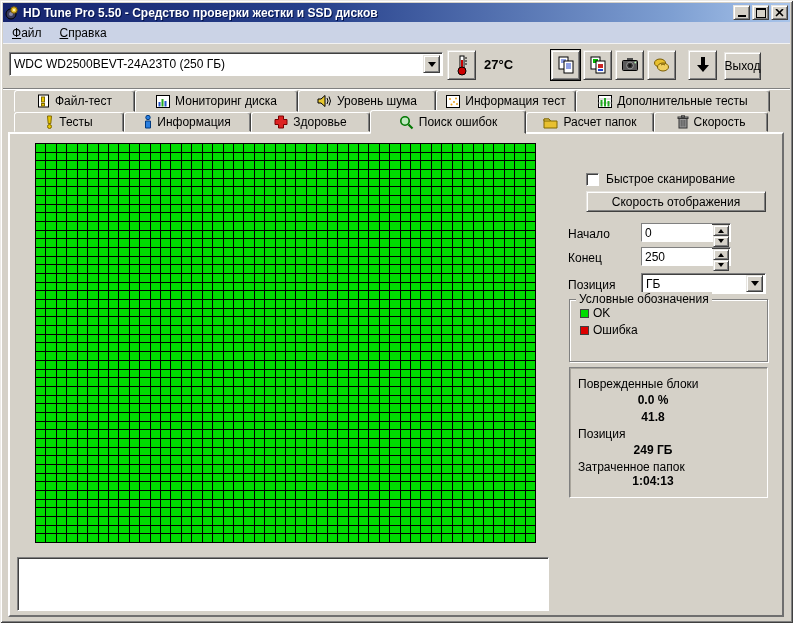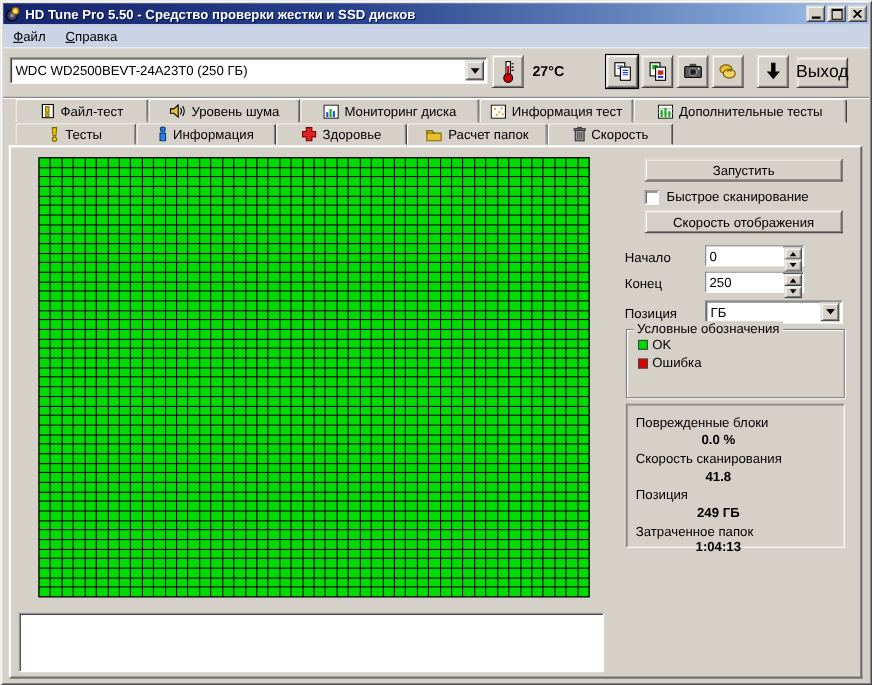--- a/index.html
+++ b/index.html
@@ -30,21 +30,21 @@
   .menu-item::first-letter{text-decoration:underline;}
   
   .toolbar{position:absolute;left:3px;top:45px;width:787px;height:44px;background:#d5d1c8;
     border-bottom:1px solid #808080;box-shadow:0 1px 0 #fff;box-sizing:border-box;}
   .combo{position:absolute;left:6px;top:7px;width:434px;height:24px;display:flex;align-items:center;}
   .combo-text{flex:1;padding-left:4px;white-space:nowrap;overflow:hidden;}
   .combo-btn{width:17px;height:18px;margin-right:2px;}
   .arrow-down{width:0;height:0;border:4px solid transparent;border-top:5px solid #000;margin-top:4px;}
   .tool-btn{position:absolute;top:5px;width:29px;height:30px;}
   .temp{position:absolute;left:481px;top:12px;font-weight:bold;font-size:13px;}
-  .exit-btn{position:absolute;left:721px;top:7px;width:47px;height:28px;font-size:16px;}
+  .exit-btn{position:absolute;left:721px;top:7px;width:37px;height:28px;font-size:12px;}
   
   .tabrow{position:absolute;display:flex;}
   .tab{box-sizing:border-box;height:100%;display:flex;align-items:center;justify-content:center;gap:5px;
        background:#d5d1c8;border:1px solid;border-color:#fff #404040 transparent #fff;
        border-radius:3px 3px 0 0;box-shadow:inset -1px 0 0 #808080;white-space:nowrap;font-size:12px;}
   .row1{left:14px;top:90px;width:756px;height:22px;}
   .row2{left:14px;top:112px;width:754px;height:20px;z-index:4;}
   .tab.active{height:24px;margin-top:-2px;z-index:6;box-shadow:inset -1px 0 0 #808080, 0 2px 0 #d5d1c8;}
   .tab svg{flex:0 0 auto;}
   
@@ -179,35 +179,35 @@
 
   <div class="tabrow row1">
     <div class="tab" style="flex:0 0 121px">
       <svg width="13" height="14" viewBox="0 0 13 14">
         <rect x="1.5" y="1" width="10" height="12" fill="#fff" stroke="#000"></rect>
         <rect x="4.5" y="3" width="3" height="5" fill="#e8c800" stroke="#806800"></rect>
         <rect x="4.5" y="9.5" width="3" height="2.5" fill="#e8c800" stroke="#806800"></rect>
       </svg>
       <span>Файл-тест</span>
     </div>
-    <div class="tab" style="flex:0 0 138px">
-      <svg width="15" height="14" viewBox="0 0 15 14">
-        <path d="M1 5 L4 5 L8 1.5 L8 12.5 L4 9 L1 9 Z" fill="#e8c830" stroke="#000"></path>
-        <path d="M10 4 q2 3 0 6 M12 2.5 q3 4.5 0 9" stroke="#000" fill="none"></path>
-      </svg>
-      <span>Уровень шума</span>
-    </div>
     <div class="tab" style="flex:0 0 163px">
       <svg width="14" height="13" viewBox="0 0 14 13">
         <rect x="0.5" y="0.5" width="13" height="12" fill="#fff" stroke="#000"></rect>
         <rect x="2.5" y="7" width="2" height="4.5" fill="#2255cc"></rect>
         <rect x="5.5" y="4" width="2" height="7.5" fill="#22aa22"></rect>
         <rect x="8.5" y="6" width="2" height="5.5" fill="#2255cc"></rect>
       </svg>
       <span>Мониторинг диска</span>
+    </div>
+    <div class="tab" style="flex:0 0 138px">
+      <svg width="15" height="14" viewBox="0 0 15 14">
+        <path d="M1 5 L4 5 L8 1.5 L8 12.5 L4 9 L1 9 Z" fill="#e8c830" stroke="#000"></path>
+        <path d="M10 4 q2 3 0 6 M12 2.5 q3 4.5 0 9" stroke="#000" fill="none"></path>
+      </svg>
+      <span>Уровень шума</span>
     </div>
     <div class="tab" style="flex:0 0 140px">
       <svg width="14" height="13" viewBox="0 0 14 13">
         <rect x="0.5" y="0.5" width="13" height="12" fill="#fff" stroke="#000"></rect>
         <circle cx="4" cy="4" r="1" fill="#e8a020"></circle>
           <circle cx="8" cy="7" r="1" fill="#e8a020"></circle>
         <circle cx="10" cy="3.5" r="1" fill="#e8a020"></circle>
           <circle cx="5.5" cy="9.5" r="1" fill="#e8a020"></circle>
         <circle cx="11" cy="9" r="1" fill="#e8a020"></circle>
       </svg>
@@ -240,20 +240,27 @@
         <path d="M1.5 6 L6.5 6 L6.5 13 L1.5 13 Z" fill="#2a7fe0" stroke="#003a80"></path>
       </svg>
       <span>Информация</span>
     </div>
     <div class="tab" style="flex:0 0 119px">
       <svg width="14" height="14" viewBox="0 0 14 14">
         <path d="M4.5 1 L9.5 1 L9.5 4.5 L13 4.5 L13 9.5 L9.5 9.5 L9.5 13 L4.5 13 L4.5 9.5 L1 9.5 L1 4.5 L4.5 4.5 Z" fill="#dd2222" stroke="#7a0000"></path>
       </svg>
       <span>Здоровье</span>
     </div>
+    <div class="tab active" style="flex:0 0 156px">
+      <svg width="15" height="15" viewBox="0 0 15 15">
+        <circle cx="6" cy="6" r="4.2" fill="#bfe8bf" stroke="#007700" stroke-width="1.6"></circle>
+        <line x1="9.5" y1="9.5" x2="13.5" y2="13.5" stroke="#007700" stroke-width="2.2"></line>
+      </svg>
+      <span>Поиск ошибок</span>
+    </div>
     <div class="tab" style="flex:0 0 128px">
       <svg width="15" height="13" viewBox="0 0 15 13">
         <path d="M1 3 L6 3 L7.5 5 L14 5 L14 12 L1 12 Z" fill="#e8c030" stroke="#806800"></path>
         <path d="M1 3 L6 3 L7.5 5 L1 5 Z" fill="#f0d060" stroke="#806800"></path>
       </svg>
       <span>Расчет папок</span>
     </div>
     <div class="tab" style="flex:0 0 114px">
       <svg width="12" height="14" viewBox="0 0 12 14">
         <rect x="2" y="3.5" width="8" height="9.5" fill="#9a9a9a" stroke="#333"></rect>
@@ -2473,21 +2480,20 @@
       <div style="background: rgb(0, 220, 0);"></div>
       <div style="background: rgb(0, 220, 0);"></div>
       <div style="background: rgb(0, 220, 0);"></div>
       <div style="background: rgb(0, 220, 0);"></div>
       <div style="background: rgb(0, 220, 0);"></div>
       <div style="background: rgb(0, 220, 0);"></div>
       <div style="background: rgb(0, 220, 0);"></div>
       <div style="background: rgb(0, 220, 0);"></div>
     </div>
 
-  <div class="rc-btn btn3d" style="top:144px">Запустить</div>
 
   <div class="check-row">
     <div class="checkbox sunken"></div>
     <span>Быстрое сканирование</span>
   </div>
 
   <div class="rc-btn btn3d" style="top:191px">Скорость отображения</div>
 
   <span class="field-label" style="top:227px">Начало</span>
   <div class="spin-wrap sunken" style="top:223px">
@@ -2533,21 +2539,20 @@
       <div class="legend-item">
         <div class="swatch" style="background: rgb(221, 0, 0);"></div>
         <span>Ошибка</span>
       </div>
     </div>
   </div>
 
   <div class="stats">
     <div class="stat-label">Поврежденные блоки</div>
     <div class="stat-value">0.0 %</div>
-    <div class="stat-label">Скорость сканирования</div>
     <div class="stat-value">41.8</div>
     <div class="stat-label">Позиция</div>
     <div class="stat-value">249 ГБ</div>
     <div class="stat-label" style="margin-top:1px">Затраченное папок</div>
     <div class="stat-value" style="margin:0">1:04:13</div>
   </div>
 
   <div class="bottom-box sunken"></div>
 
 </div>

